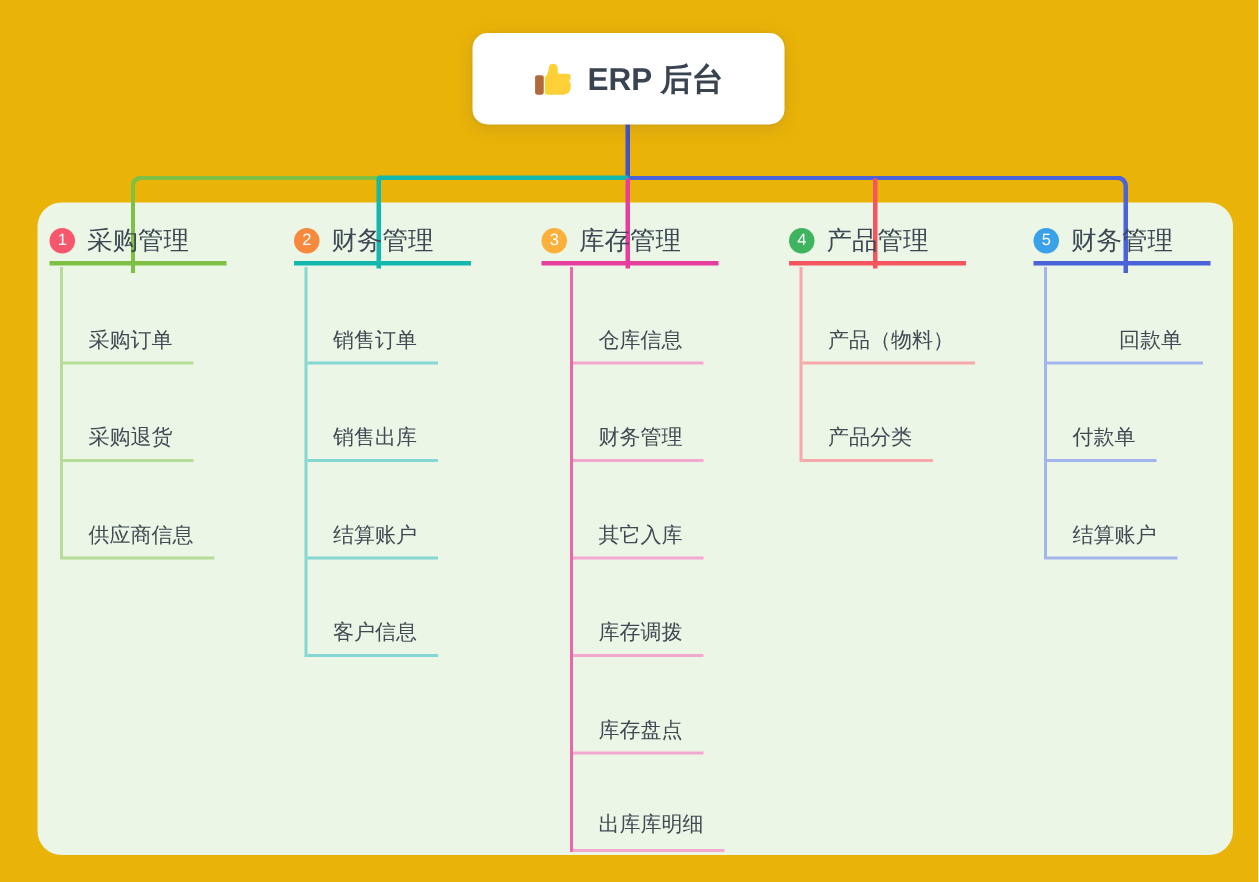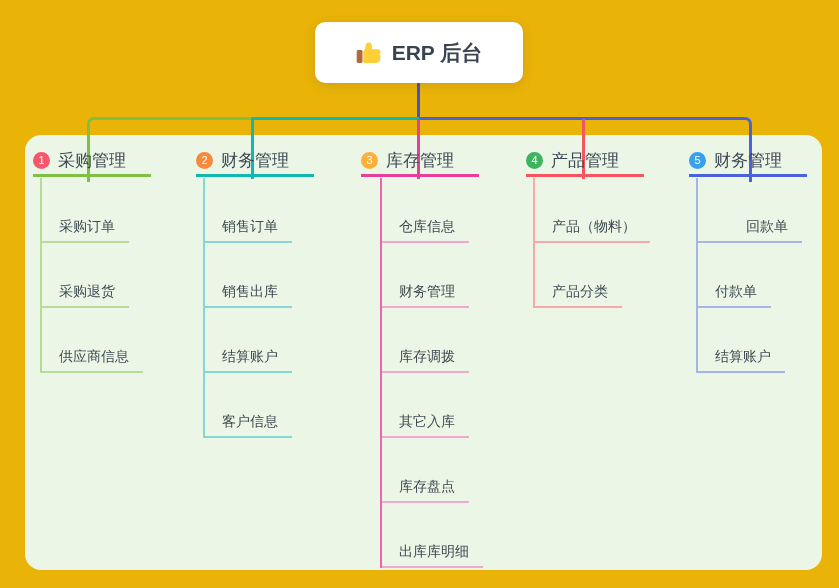--- a/index.html
+++ b/index.html
@@ -118,30 +118,30 @@
         <span>库存管理</span>
       </div>
       <div class="sub-list" style="left: 380px; border-left-color: rgb(236, 102, 171);">
         <div class="sub-item">
           <span style="border-bottom-color: rgb(242, 168, 207);">仓库信息</span>
         </div>
         <div class="sub-item">
           <span style="border-bottom-color: rgb(242, 168, 207);">财务管理</span>
         </div>
         <div class="sub-item">
-          <span style="border-bottom-color: rgb(242, 168, 207);">库存调拨</span>
+          <span style="border-bottom-color: rgb(242, 168, 207);">其它入库</span>
         </div>
         <div class="sub-item">
-          <span style="border-bottom-color: rgb(242, 168, 207);">其它入库</span>
+          <span style="border-bottom-color: rgb(242, 168, 207);">库存调拨</span>
         </div>
         <div class="sub-item">
           <span style="border-bottom-color: rgb(242, 168, 207);">库存盘点</span>
         </div>
         <div class="sub-item">
-          <span style="border-bottom-color: rgb(242, 168, 207);">出库库明细</span>
+          <span style="border-bottom-color: rgb(242, 168, 207); font-family: Liberation Serif, serif;">出库库明细</span>
         </div>
       </div>
       <div class="branch-header" style="left: 526px; border-bottom-color: rgb(244, 85, 94);">
         <span class="badge" style="background: rgb(62, 180, 95);">4</span>
         <span>产品管理</span>
       </div>
       <div class="sub-list" style="left: 533px; border-left-color: rgb(248, 168, 171);">
         <div class="sub-item">
           <span style="border-bottom-color: rgb(248, 168, 171);">产品（物料）</span>
         </div>

